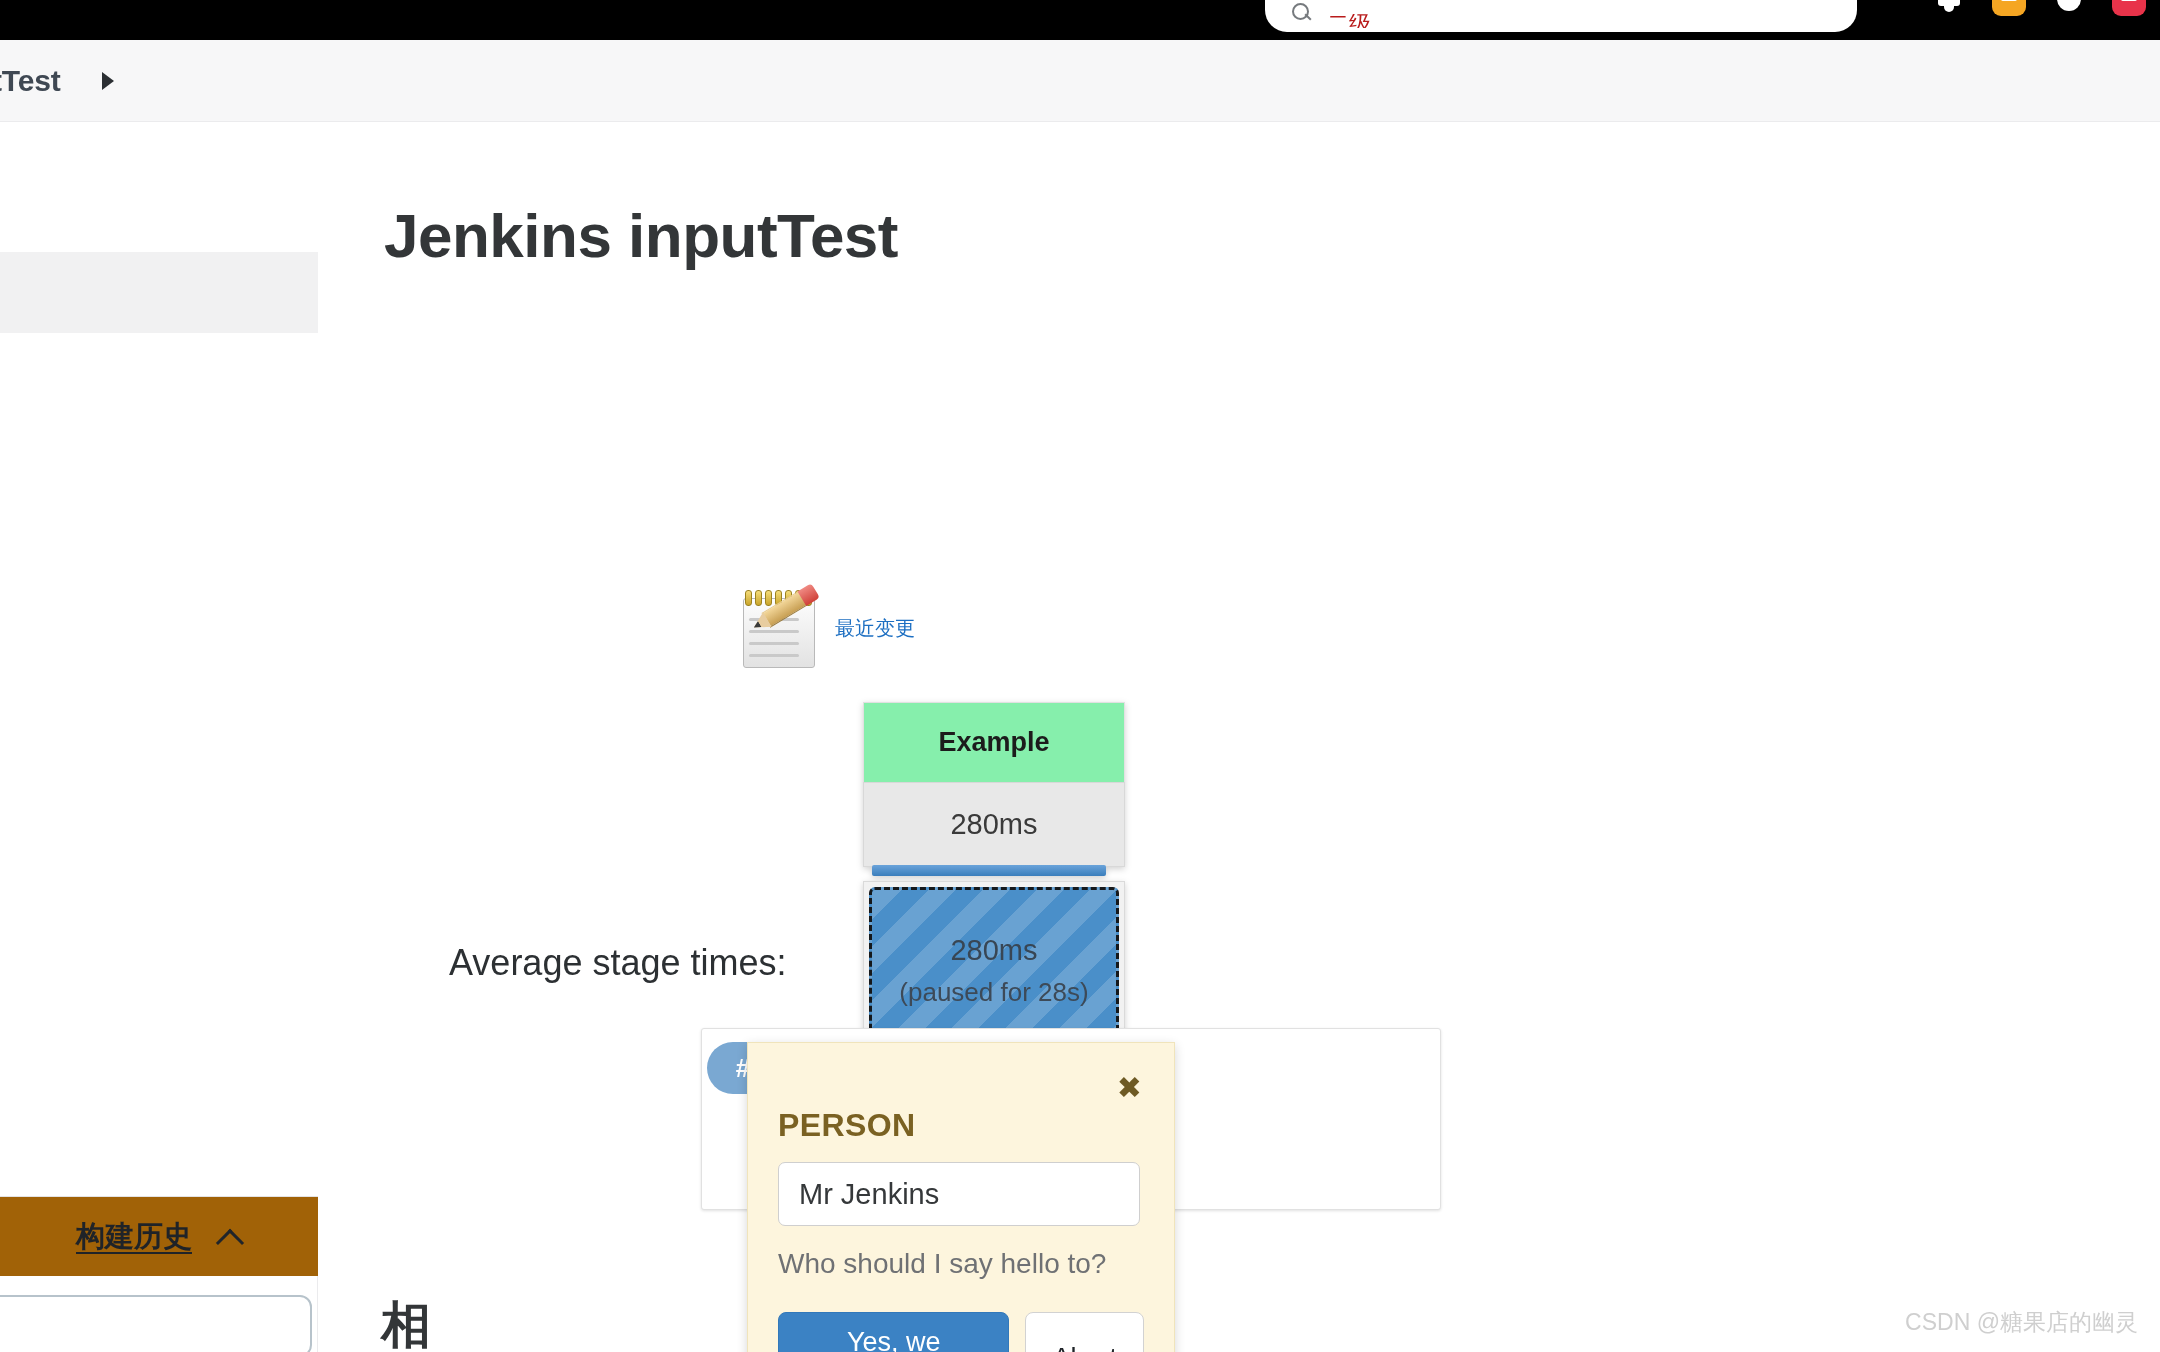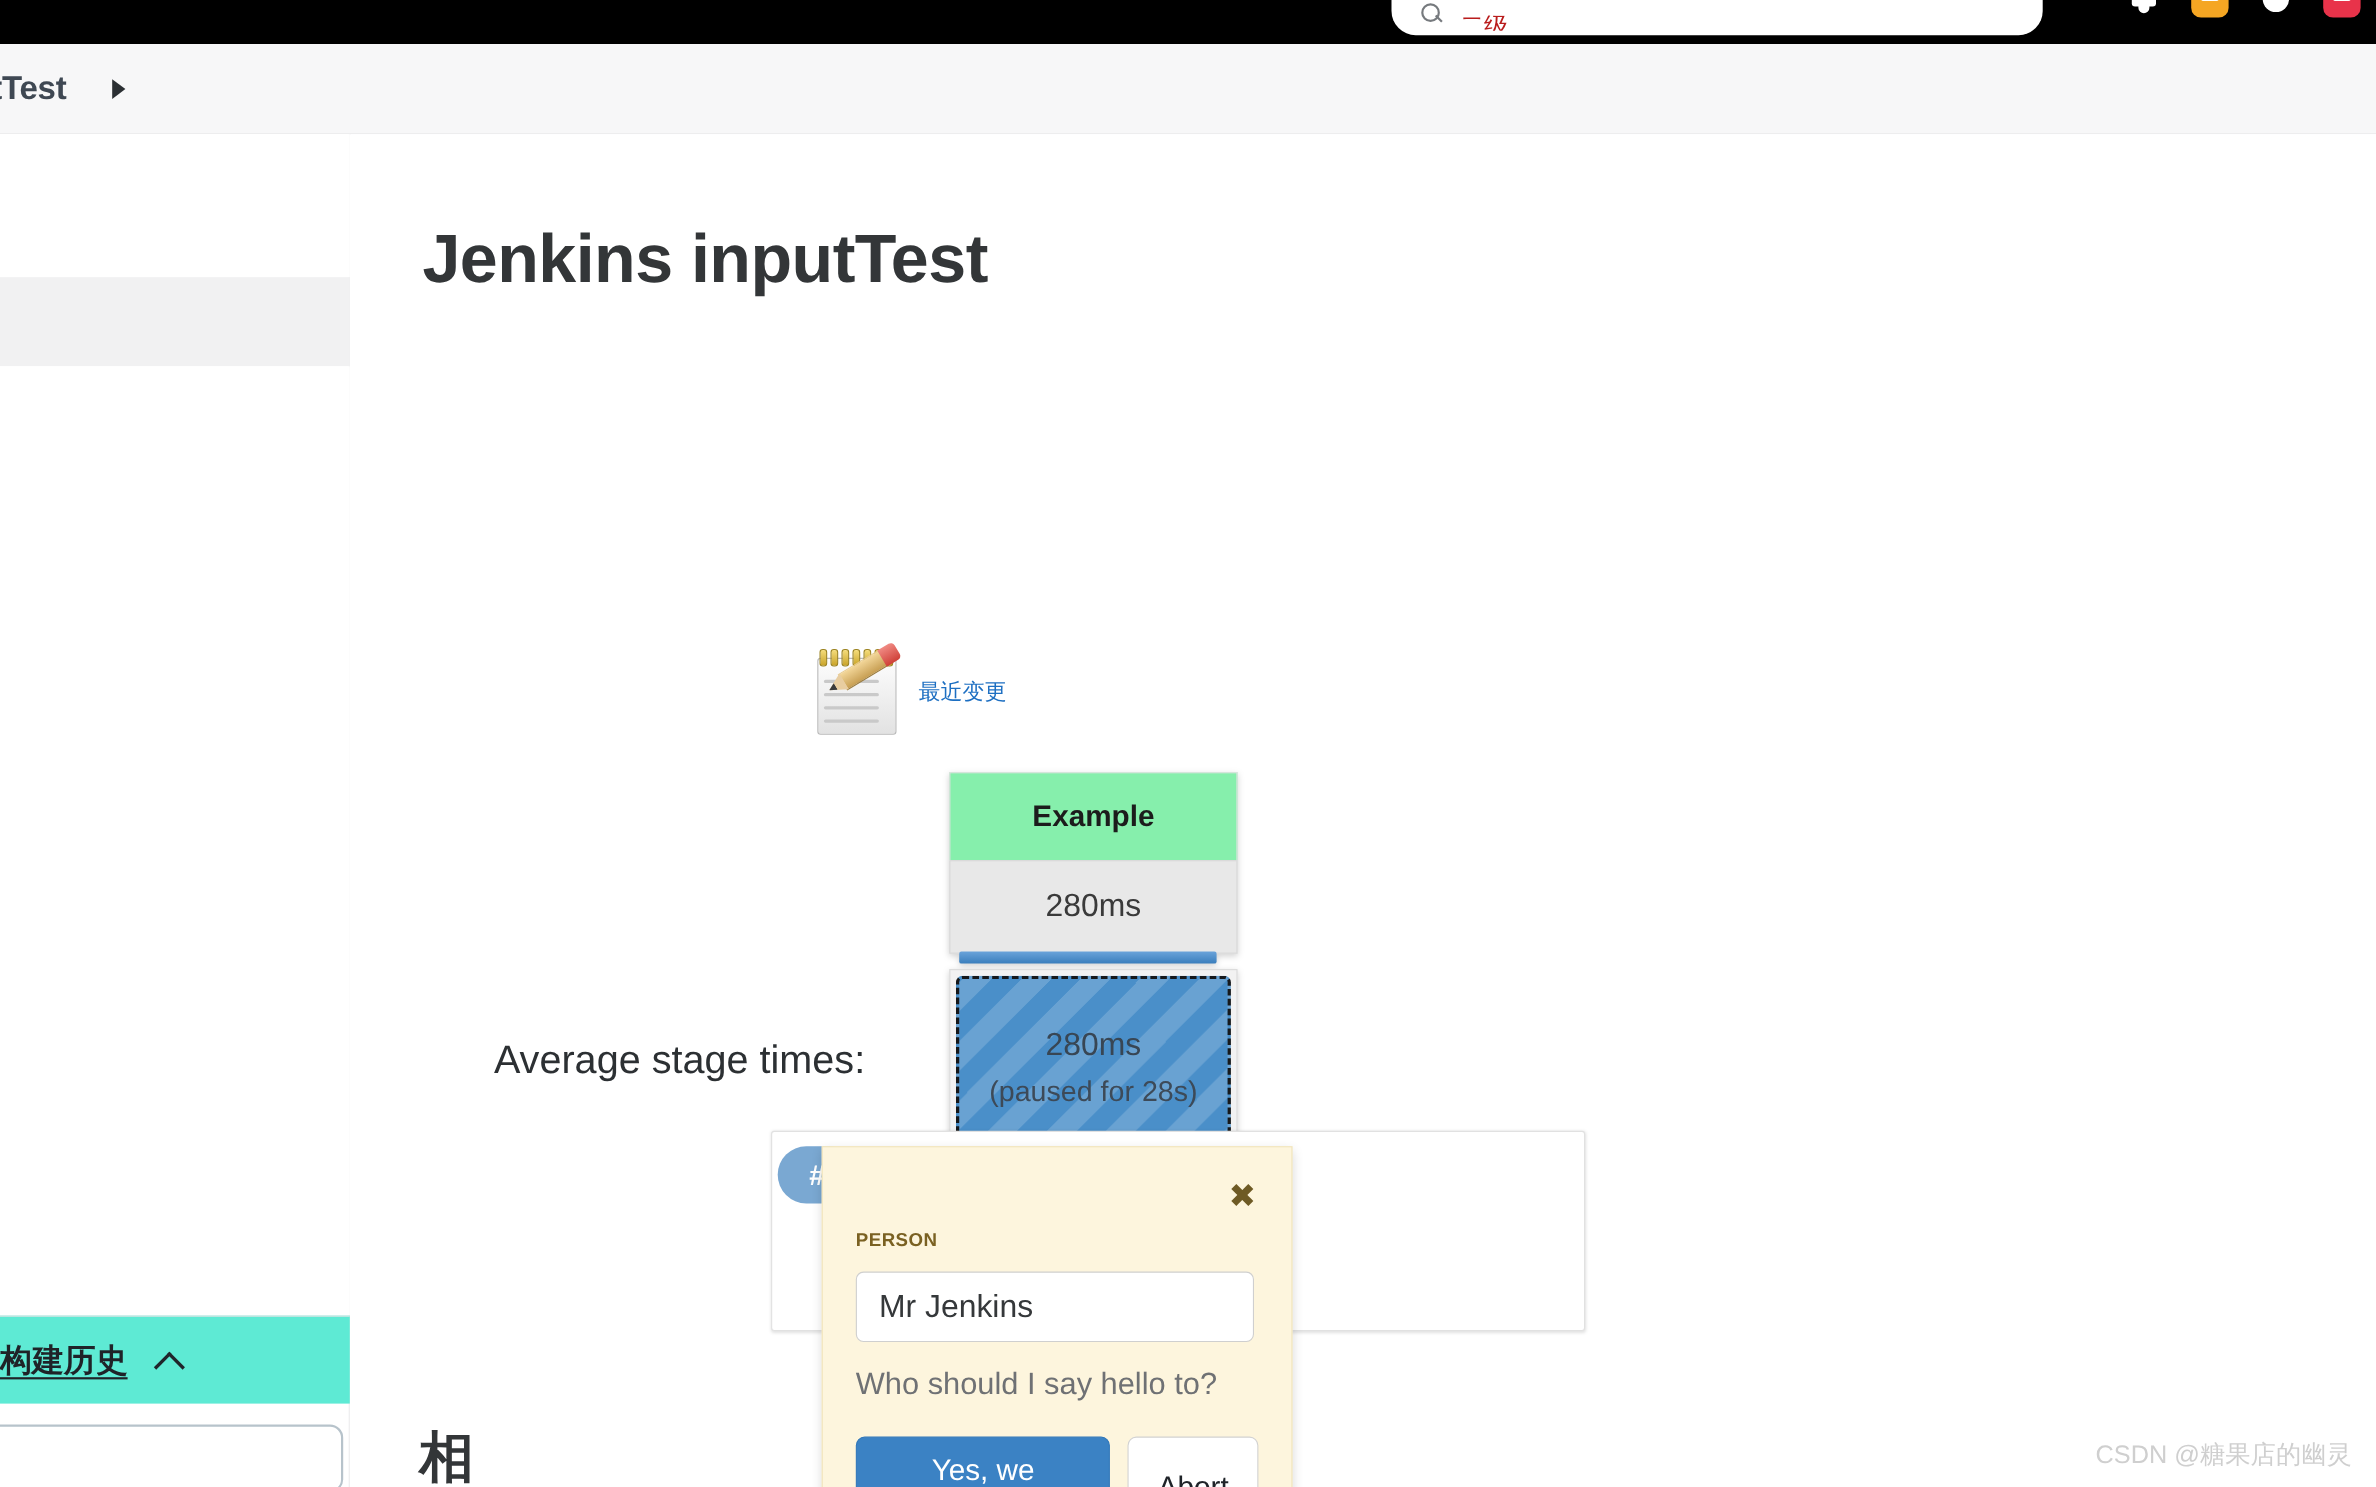--- a/index.html
+++ b/index.html
@@ -90,22 +90,22 @@
     position: absolute; left: 0; top: 0; width: 318px; height: 130px; background: #fff;
   }
   .side-band {
     position: absolute; left: 0; top: 130px; width: 318px; height: 81px;
     background: #f1f1f2;
   }
   .side-gap { position: absolute; left: 0; top: 211px; width: 318px; height: 863px; background: #fff; }
 
   .build-history {
     position: absolute; left: 0; top: 1074px; width: 318px; height: 80px;
-    background: #5eead4; border-top: 1px solid #e3e3e5;
-    display: flex; align-items: center; gap: 26px;
+    background: #a16207; border-top: 1px solid #e3e3e5;
+    display: flex; align-items: center; justify-content: center; gap: 26px;
   }
   .bh-label {
     font-size: 29px; font-weight: bold; color: #1f2328;
     text-decoration: underline; text-underline-offset: 6px;
   }
   .chev-up {
     width: 24px; height: 24px; position: relative;
   }
   .chev-up::before {
     content: ""; position: absolute; left: 2px; top: 8px;
@@ -259,21 +259,21 @@
     padding: 28px 30px 0 30px;
   }
   .prompt-title {
     font-size: 29px; font-weight: bold; color: #7a6122; margin-top: 6px;
   }
   .prompt-close {
     position: absolute; right: 32px; top: 30px;
     font-size: 30px; font-weight: bold; color: #6e5a24; line-height: 1; cursor: pointer;
   }
   .prompt-param {
-    margin-top: 47px; font-size: 17px; font-weight: bold; color: #7a6122;
+    margin-top: 36px; font-size: 32px; font-weight: bold; color: #7a6122;
     letter-spacing: .4px;
   }
   .prompt-input {
     margin-top: 18px; width: 362px; height: 64px;
     background: #ffffff; border: 1px solid #cfcfcf; border-radius: 7px;
     font-size: 29px; color: #35383a; padding: 0 20px;
     font-family: "Liberation Sans", sans-serif;
   }
   .prompt-desc { margin-top: 22px; font-size: 28px; color: #6f7174; }
   .prompt-actions { margin-top: 32px; display: flex; gap: 16px; }

